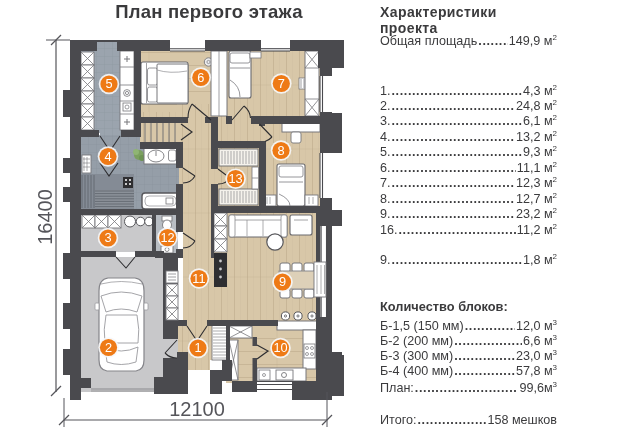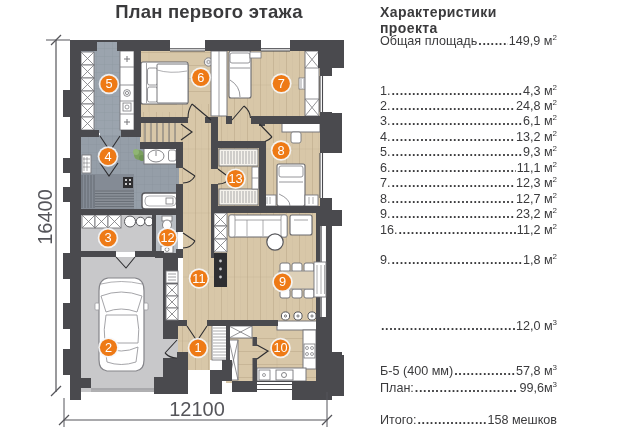--- a/index.html
+++ b/index.html
@@ -611,27 +611,39 @@
       <span class="lb">16.</span>
       <span class="dots"></span>
       <span class="vl">11,2 м<sup>2</sup></span>
     </div>
 <div class="row" style="top:253.4499999999999px">
       <span class="lb">9.</span>
       <span class="dots"></span>
       <span class="vl">1,8 м<sup>2</sup></span>
     </div>
 
+<div class="hdr2" style="top:299px">Количество блоков:</div>
 
 <div class="row" style="top:318.5px">
+      <span class="lb">Б-1,5 (150 мм)</span>
       <span class="dots"></span>
       <span class="vl">12,0 м<sup>3</sup></span>
     </div>
+<div class="row" style="top:333.8px">
+      <span class="lb">Б-2 (200 мм)</span>
+      <span class="dots"></span>
+      <span class="vl">6,6 м<sup>3</sup></span>
+    </div>
+<div class="row" style="top:349.1px">
+      <span class="lb">Б-3 (300 мм)</span>
+      <span class="dots"></span>
+      <span class="vl">23,0 м<sup>3</sup></span>
+    </div>
 <div class="row" style="top:364.40000000000003px">
-      <span class="lb">Б-5 (400 мм)</span>
+      <span class="lb">Б-4 (400 мм)</span>
       <span class="dots"></span>
       <span class="vl">57,8 м<sup>3</sup></span>
     </div>
 <div class="row" style="top:380.5px">
       <span class="lb">План:</span>
       <span class="dots"></span>
       <span class="vl">99,6м<sup>3</sup></span>
     </div>
 
 <div class="row" style="top:413px">

